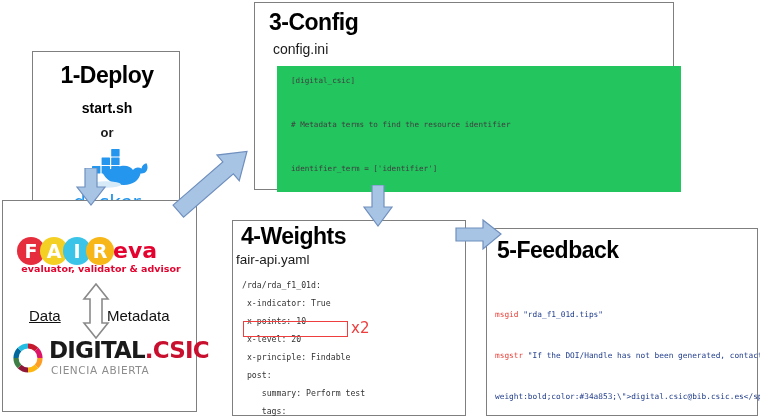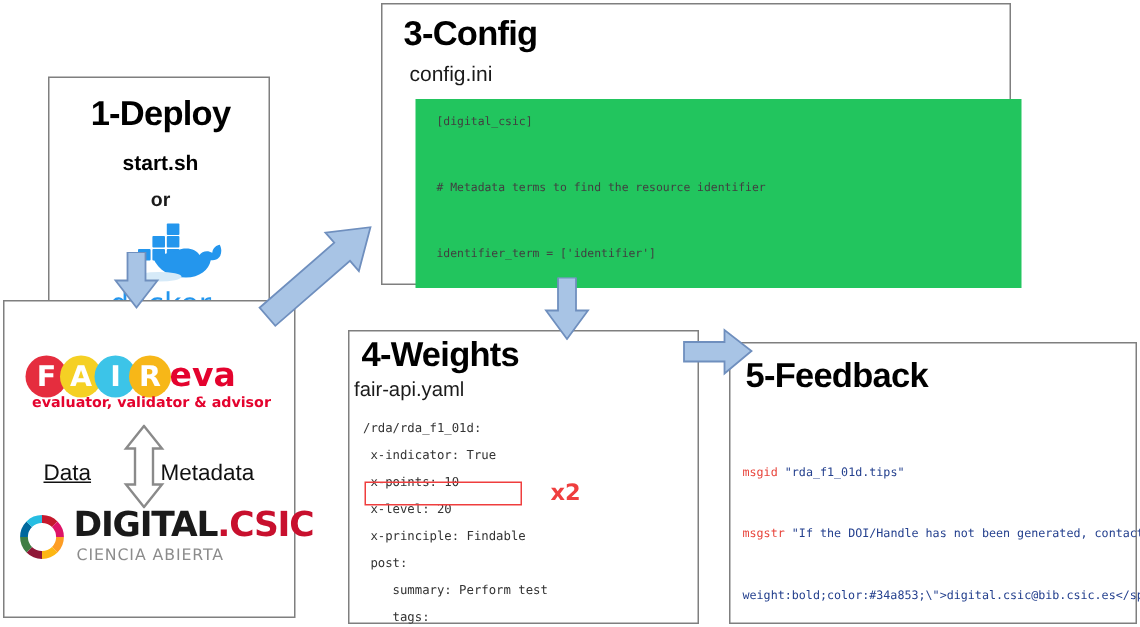--- a/index.html
+++ b/index.html
@@ -84,21 +84,21 @@
   #weights-filename { position:absolute; left:3px; top:31px; font-size:13.5px; color:#1a1a1a; }
   #weights-code {
     position:absolute; left:9px; top:47px; width:222px;
     font-family:"DejaVu Sans Mono", monospace;
     font-size:8.2px; color:#333; line-height:18px; white-space:pre;
   }
   #level-highlight {
     position:absolute; left:10px; top:100px; width:105px; height:16px;
     border:1.2px solid #ef3e3e; box-sizing:border-box;
   }
-  #x2-label { position:absolute; left:134px; top:98px; font-size:15px; font-weight:bold; color:#ef3e3e; font-family:"DejaVu Sans", sans-serif;}
+  #x2-label { position:absolute; left:118px; top:98px; font-size:15px; font-weight:normal; color:#ef3e3e; font-family:"DejaVu Sans", sans-serif;}
 
   
   #box-feedback { left: 486px; top: 228px; width: 272px; height: 188px; }
   #feedback-title { position:absolute; left:10px; top:8px; font-size:23px; }
   #feedback-code {
     position:absolute; left:8px; top:52px; width:262px;
     font-family:"DejaVu Sans Mono", monospace;
     font-size:7.8px; line-height:13.6px; color:#24408e; white-space:pre;
   }
   .po-key { color:#e8453c; }

